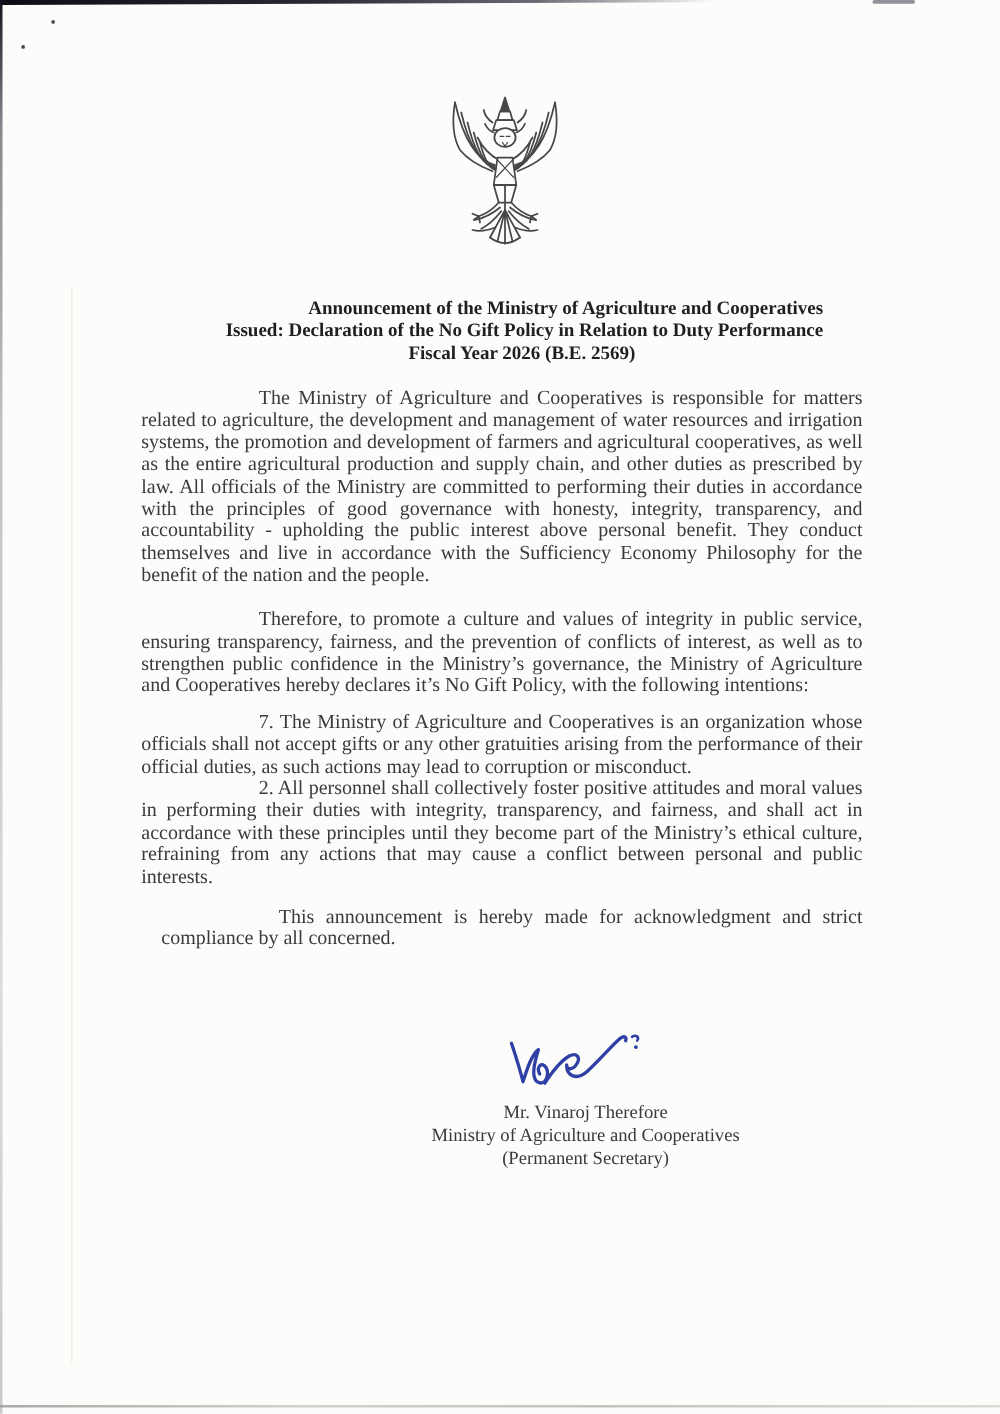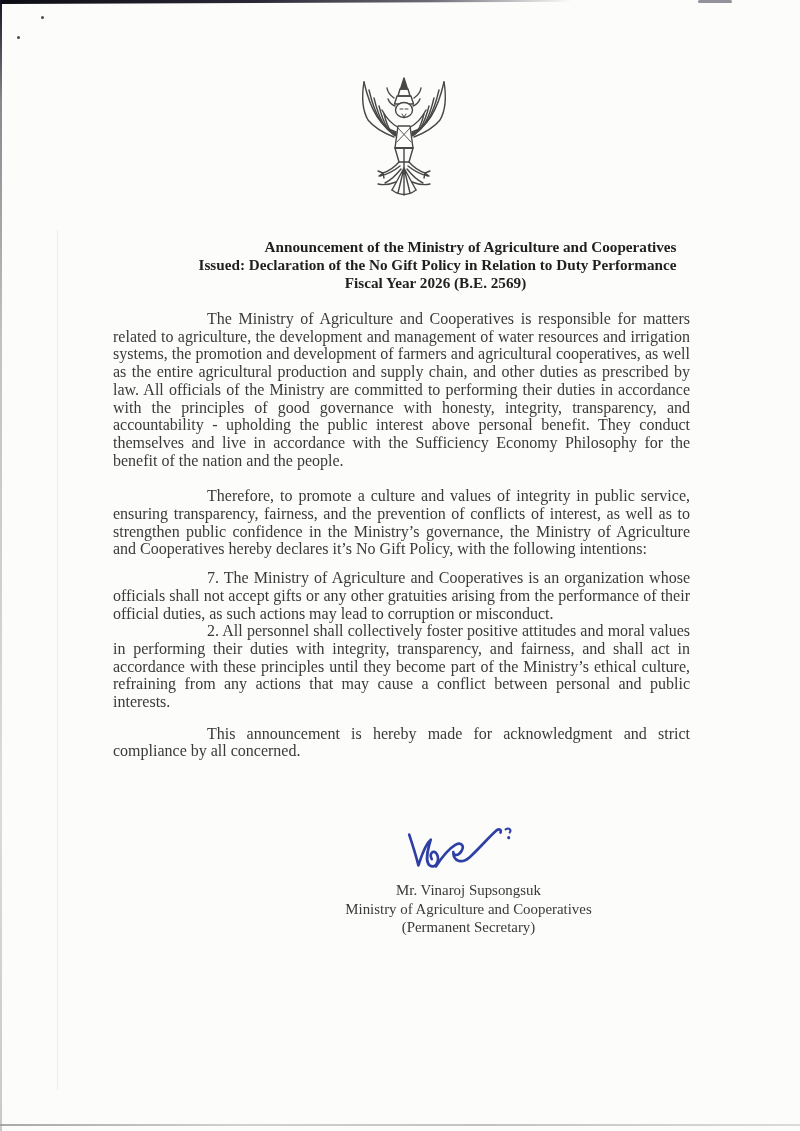--- a/index.html
+++ b/index.html
@@ -38,37 +38,37 @@
   .speck { position: absolute; width: 3px; height: 3px; border-radius: 50%; background: #4a4a4a; }
   .speck-1 { left: 41px; top: 16px; }
   .speck-2 { left: 17px; top: 36px; }
 
   
   .emblem { position: absolute; left: 356px; top: 76px; width: 96px; height: 122px; }
   .emblem svg { width: 100%; height: 100%; }
 
   
   .title-block {
-    position: absolute; top: 238px; left: 131px; width: 577px;
+    position: absolute; top: 238px; left: 113px; width: 577px;
     font-size: 15.2px; font-weight: bold; color: #1f1f1f;
     line-height: 18px; text-align: center;
   }
   .title-line-1 { transform: translateX(51px); }
   .title-line-2 { transform: translateX(18px); }
   .title-line-3 { transform: translateX(16px); }
 
   
   .body-block {
     position: absolute; top: 310px; left: 113px; width: 577px;
     font-size: 16px; line-height: 17.7px; color: #3a3a3a;
   }
   .para { text-align: justify; text-indent: 94px; }
   .gap-lg  { margin-top: 18px; }
   .gap-md  { margin-top: 11px; }
-  .gap-md2 { margin-top: 14px; }
+  .gap-md2 { margin-top: 14px; margin-left: 16px; }
   .issued-line { margin-top: 23px; margin-left: 244px; text-indent: 0; }
 
   
   .signature-ink { position: absolute; left: 402px; top: 824px; width: 118px; height: 54px; }
   .signature-ink svg { width: 100%; height: 100%; }
 
   .signer-block {
     position: absolute; top: 881px; left: 113px; width: 577px;
     text-align: center; transform: translateX(67px);
     font-size: 14.9px; line-height: 18.5px; color: #3a3a3a;
@@ -158,18 +158,18 @@
   <div class="signature-ink">
     <svg viewBox="0 0 115 52" fill="none" stroke="#2e3fa5" stroke-width="2.6" stroke-linecap="round" stroke-linejoin="round">
       <path d="M7,10 C10,19 14,32 16,40 C19,31 22,20 28,15 C25,25 22,36 27,40 C33,44 37,35 34,29 C31,24 26,28 29,34"></path>
       <path d="M33,41 C39,32 45,24 52,20 C58,17 61,21 58,26 C55,31 50,31 50,27 C50,36 58,39 66,32 C76,23 84,13 92,6 C95,4 97,5 96,8"></path>
       <path d="M101,5 C104,3 107,5 105,8" stroke-width="2"></path>
       <circle cx="104" cy="13" r="1.5" fill="#2e3fa5" stroke="none"></circle>
     </svg>
   </div>
 
   <div class="signer-block">
-    <div>Mr. Vinaroj Supsongsuk</div>
+    <div>Mr. Vinaroj Therefore</div>
     <div>Ministry of Agriculture and Cooperatives</div>
     <div>(Permanent Secretary)</div>
   </div>
 
 </div>
 
 </body></html>

